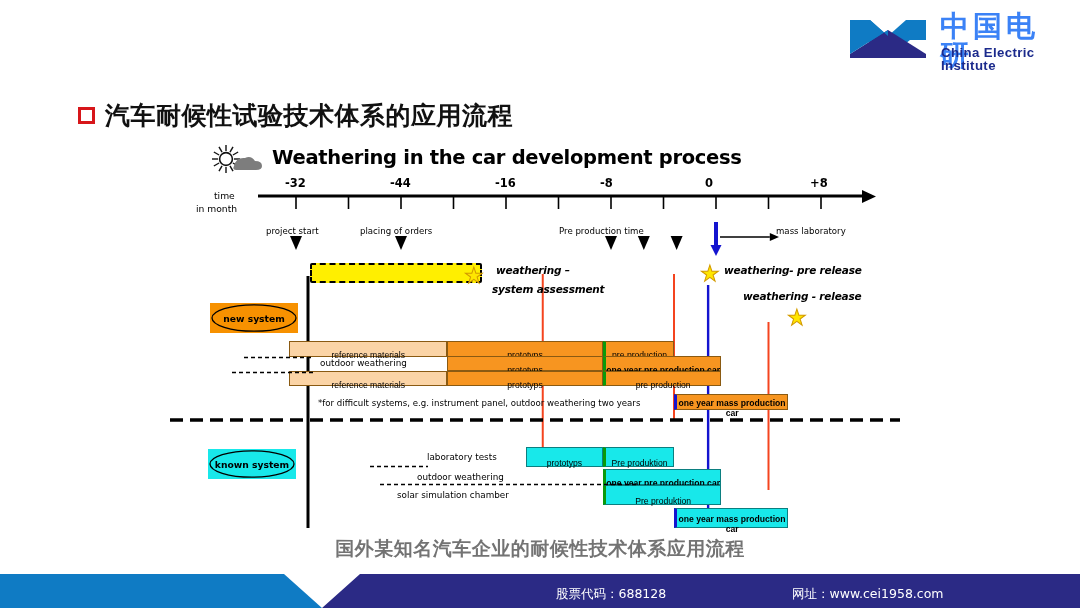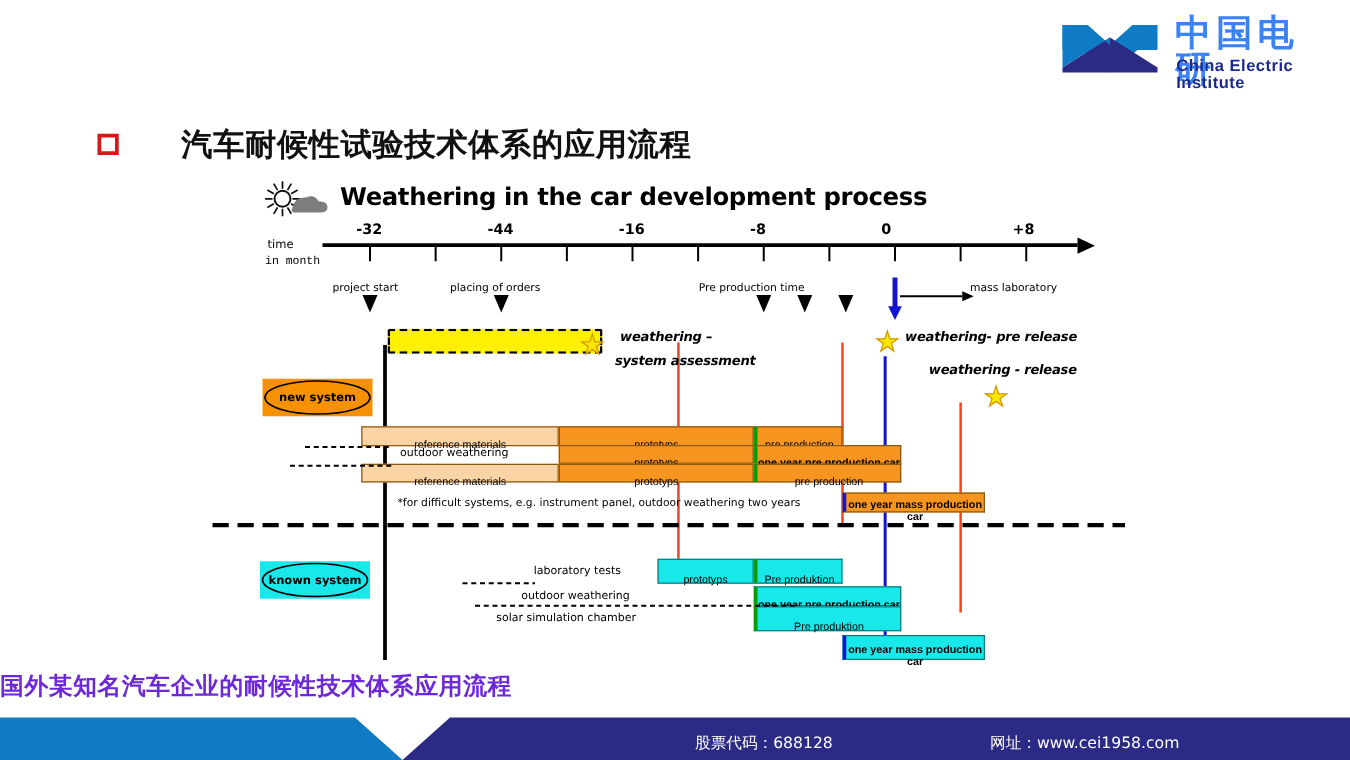--- a/index.html
+++ b/index.html
@@ -16,21 +16,21 @@
   .logo-cn{position:absolute;left:92px;top:4px;font-size:29px;font-weight:bold;
     color:#3b82f6;letter-spacing:4px;line-height:1;
     font-family:"DejaVu Sans","Liberation Sans",sans-serif;}
   .logo-en{position:absolute;left:93px;top:38px;font-size:13.2px;font-weight:bold;
     color:#1b2a8c;letter-spacing:.4px;line-height:1;}
 
   
   .title-row{position:absolute;left:78px;top:99px;display:flex;align-items:center;gap:10px;}
   .title-bullet{width:17px;height:17px;border:3.5px solid #d7161a;box-sizing:border-box;}
   .title-text{font-size:25px;font-weight:bold;color:#111;letter-spacing:.5px;
-    font-family:"DejaVu Sans","Liberation Sans",sans-serif;white-space:nowrap;margin-left:40px;}
+    font-family:"DejaVu Sans","Liberation Sans",sans-serif;white-space:nowrap;}
 
   
   #chart{position:absolute;left:0;top:0;width:1080px;height:608px;}
 
   .t{position:absolute;white-space:nowrap;color:#000;
      font-family:"DejaVu Sans","Liberation Sans",sans-serif;}
   .hdr{font-size:19.5px;font-weight:bold;letter-spacing:-.3px;}
   .axnum{font-size:11.5px;font-weight:bold;}
   .tiny{font-size:9.2px;}
   .tiny-b{font-size:9.2px;font-weight:bold;}
@@ -39,22 +39,22 @@
   .rowlbl{font-size:8.8px;}
   .barlbl{font-size:8.6px;}
   .barlbl-b{font-size:8.6px;font-weight:bold;}
   .bar{position:absolute;box-sizing:border-box;display:flex;align-items:center;}
   .bar span{width:100%;text-align:center;margin-top:12px;}
 
   .star{position:absolute;color:#ffe600;font-size:22px;line-height:1;
         -webkit-text-stroke:1px #d39a00;}
 
   
-  .caption{position:absolute;left:0;top:536px;width:1080px;
-    font-size:19px;font-weight:bold;color:#6d28d9;letter-spacing:.5px;
+  .caption{position:absolute;left:0;top:536px;width:1080px;text-align:center;
+    font-size:19px;font-weight:bold;color:#737373;letter-spacing:.5px;
     font-family:"DejaVu Sans","Liberation Sans",sans-serif;}
 
   
   .footer{position:absolute;left:0;top:568px;width:1080px;height:40px;overflow:hidden;}
   .foot-txt{position:absolute;top:586px;font-size:12.5px;color:#ffffff;
     font-family:"DejaVu Sans","Liberation Sans",sans-serif;}
 </style>
 </head>
 <body>
 
@@ -87,21 +87,21 @@
         <line x1="11.07179676972449" y1="13.000000000000002" x2="5.875644347017857" y2="10.000000000000004" stroke="#111" stroke-width="1.4"></line>
         <line x1="13.999999999999996" y1="10.071796769724493" x2="10.999999999999993" y2="4.875644347017863" stroke="#111" stroke-width="1.4"></line>
         <line x1="18" y1="9" x2="17.999999999999996" y2="3" stroke="#111" stroke-width="1.4"></line>
         <line x1="22" y1="10.071796769724491" x2="25" y2="4.875644347017859" stroke="#111" stroke-width="1.4"></line>
         <line x1="24.928203230275507" y1="12.999999999999996" x2="30.12435565298214" y2="9.999999999999993" stroke="#111" stroke-width="1.4"></line>
         <circle cx="18" cy="17" r="6.4" fill="#fff" stroke="#111" stroke-width="1.6"></circle>
 <path d="M26 24 q2-9 11-8 q6-3 10 3 q7 0 7 5 q0 4-6 4 l-20 0 q-4 0-2-4z" fill="#7d7d7d"></path>
       </svg>
       <div class="t hdr" style="left: 272px; top: 146px;">Weathering in the car development process</div>
       <div class="t tiny" style="left: 214px; top: 190px;">time</div>
-      <div class="t tiny" style="left: 212px; top: 203px; font-family: Liberation Mono, monospace;">in month</div>
+      <div class="t tiny" style="left: 196px; top: 203px;">in month</div>
       <svg width="1080" height="230" style="position: absolute; left: 0px; top: 0px;">
         <line x1="258" y1="196" x2="862" y2="196" stroke="#000" stroke-width="3"></line>
 <polygon points="862,190 876,196.5 862,203" fill="#000"></polygon>
         <line x1="296.0" y1="196" x2="296.0" y2="209" stroke="#000" stroke-width="1.6"></line>
         <line x1="348.5" y1="196" x2="348.5" y2="209" stroke="#000" stroke-width="1.6"></line>
         <line x1="401.0" y1="196" x2="401.0" y2="209" stroke="#000" stroke-width="1.6"></line>
         <line x1="453.5" y1="196" x2="453.5" y2="209" stroke="#000" stroke-width="1.6"></line>
         <line x1="506.0" y1="196" x2="506.0" y2="209" stroke="#000" stroke-width="1.6"></line>
         <line x1="558.5" y1="196" x2="558.5" y2="209" stroke="#000" stroke-width="1.6"></line>
         <line x1="611.0" y1="196" x2="611.0" y2="209" stroke="#000" stroke-width="1.6"></line>

